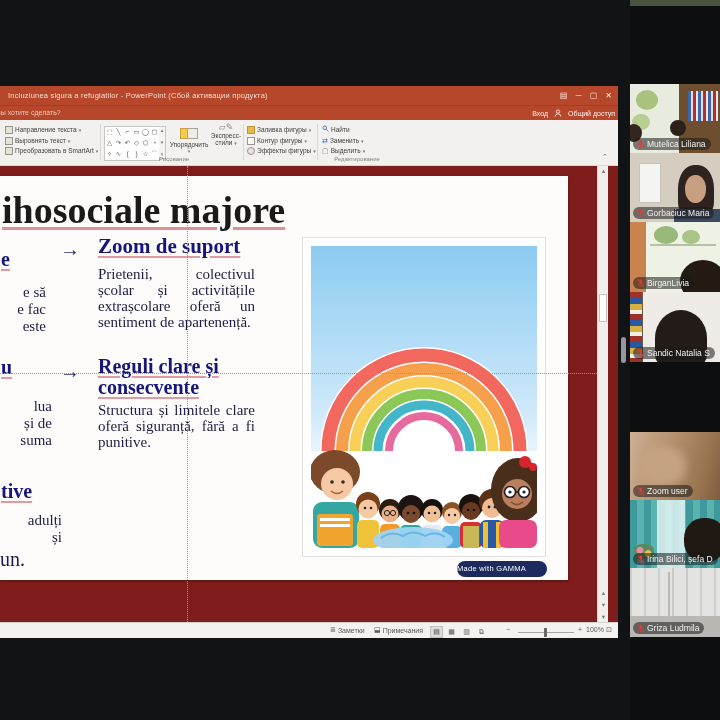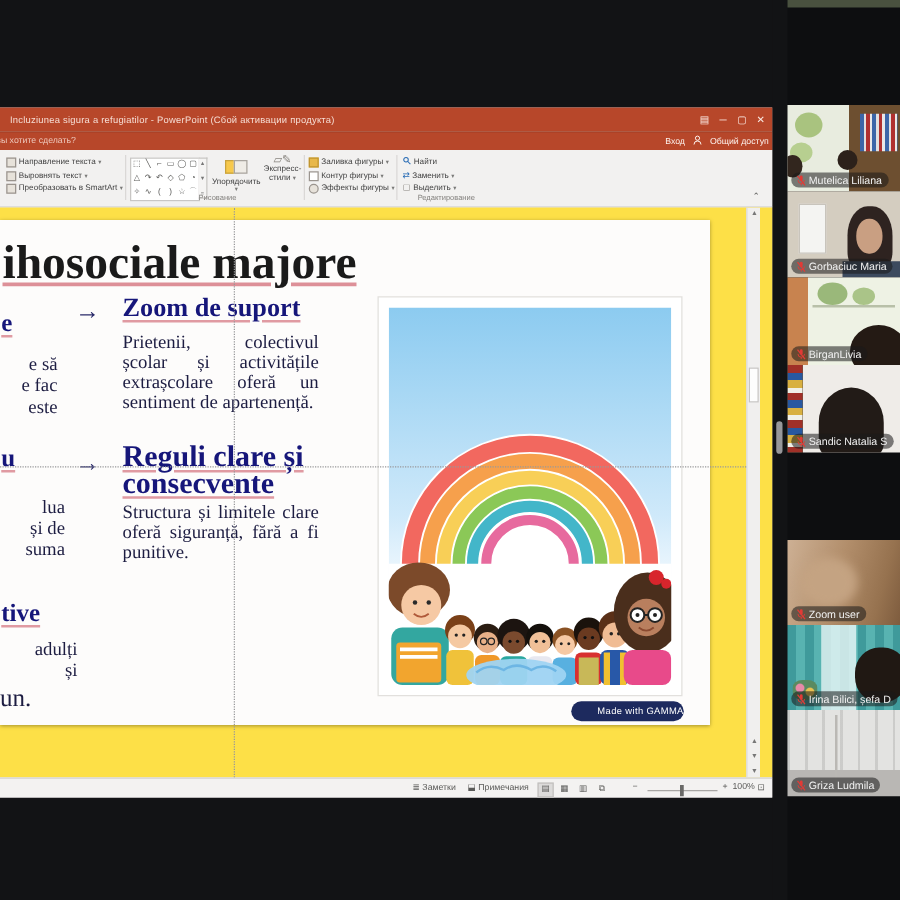--- a/index.html
+++ b/index.html
@@ -22,32 +22,32 @@
   .caret{font-size:5px;color:#7a7a78}
   .vsep{width:1px;background:#dad8d6;top:4px;height:36px}
   #shapegal{left:104px;top:6px;width:54px;height:33px;background:#fff;border:1px solid #c8c6c4;display:grid;grid-template-columns:repeat(6,1fr);grid-template-rows:repeat(3,1fr)}
   #shapegal span{font-size:6.5px;color:#5a5a58;text-align:center;line-height:10px}
   #galscroll{left:159px;top:6px;width:7px;height:33px;border:1px solid #c8c6c4;border-left:none;background:#f5f4f3;display:flex;flex-direction:column;justify-content:space-between;align-items:center;font-size:4.5px;color:#777;padding:1px 0;box-sizing:border-box}
   .bigbtn{top:4px;display:flex;flex-direction:column;align-items:center;font-size:6.5px;color:#3f3f3f;text-align:center;line-height:7.5px}
   .sq1{display:inline-block;width:9px;height:9px;background:#f7c94c;border:1px solid #c9a23c}
   .sq2{display:inline-block;width:9px;height:9px;background:#efece6;border:1px solid #a8a49e;margin-left:-4px;margin-top:4px}
   .grplbl{top:36px;font-size:6px;color:#84827f;text-align:center}
   
-  #workspace{left:0;top:80px;width:618px;height:456px;background:#fde047;overflow:hidden}
+  #workspace{left:0;top:80px;width:618px;height:456px;background:#7f1d1d;overflow:hidden}
   #slide{left:0;top:10px;width:568px;height:404px;background:#fdfcfb;box-shadow:0 1px 3px rgba(0,0,0,.35)}
   .serif{font-family:"Liberation Serif",serif}
   #slidetitle{left:2px;top:12px;font-size:38px;font-weight:700;color:#1a1a1a;white-space:nowrap;text-decoration:underline;text-decoration-color:#dd9098;text-decoration-thickness:3px;text-underline-offset:4px}
   .bluehead{font-weight:700;color:#16167a;text-decoration:underline;text-decoration-color:#e09aa2;text-decoration-thickness:2px;text-underline-offset:3px}
   .bodytxt{color:#1d1d42;font-size:15px;line-height:16px;text-align:justify}
   .fragcol{color:#1d1d42;font-size:15px;line-height:17px;text-align:right}
   .arrow{color:#2a2a6a;font-size:20px;font-family:"Liberation Serif",serif}
   .guide-v{border-left:1px dotted #98989a;width:0;z-index:6}
   .guide-h{border-top:1px dotted #98989a;height:0;z-index:6}
   #imgframe{left:303px;top:62px;width:242px;height:318px;background:#fff;box-shadow:0 0 0 1px #e2e0dd;padding:8px;box-sizing:border-box}
-  #gbadge{left:457px;top:385px;width:90px;height:16px;background:#1d2a5e;border-radius:9px;color:#fff;font-size:7.5px;line-height:16px;text-align:right;letter-spacing:.3px}
+  #gbadge{left:457px;top:385px;width:90px;height:16px;background:#1d2a5e;border-radius:9px;color:#fff;font-size:7.5px;line-height:16px;text-align:left;letter-spacing:.3px}
   
   #vscroll{left:597px;top:0;width:11px;height:456px;background:#f0efee;border-left:1px solid #dcdad8;box-sizing:border-box}
   #vthumb{left:1px;top:128px;width:8px;height:28px;background:#fdfdfd;border:1px solid #c6c4c2;box-sizing:border-box}
   .scglyph{width:11px;text-align:center;font-size:5.5px;color:#777;position:absolute}
   
   #statusbar{left:0;top:536px;width:618px;height:16px;background:#f3f2f1;border-top:1px solid #d4d2d0;box-sizing:border-box;font-size:7px;color:#5a5a58}
   .stitem{top:3px;display:flex;align-items:center;gap:2px;white-space:nowrap}
   .viewbtn{display:inline-block;width:13px;text-align:center;font-size:7px;line-height:10px;color:#5a5a58}
   .viewsel{background:#dcdbda;border:1px solid #c2c0be;box-sizing:border-box}
   #zoomtrack{top:9px;left:518px;width:56px;border-top:1px solid #a8a6a4}
@@ -226,21 +226,21 @@
         <div>adulți</div>
         <div>și</div>
       </div>
       <div class="a serif" style="left:0;top:372px;width:30px;font-size:20px;color:#1d1d42">un.</div>
 
       <div class="a arrow" style="left:60px;top:62px">→</div>
       <div class="a arrow" style="left:60px;top:184px">→</div>
 
       <div class="a serif bluehead" style="left:98px;top:58px;font-size:21px">Zoom de suport</div>
       <div class="a serif bodytxt" style="left:98px;top:90px;width:157px">Prietenii, colectivul școlar și activitățile extrașcolare oferă un sentiment de apartenență.</div>
-      <div class="a serif bluehead" style="left:98px;top:180px;font-size:24px;line-height:21px;width:164px">Reguli clare și consecvente</div>
+      <div class="a serif bluehead" style="left:98px;top:180px;font-size:20px;line-height:21px;width:164px">Reguli clare și consecvente</div>
       <div class="a serif bodytxt" style="left:98px;top:226px;width:157px">Structura și limitele clare oferă siguranță, fără a fi punitive.</div>
 
       <div id="imgframe" class="a">
         <svg width="226" height="302" viewBox="0 0 226 302">
           <defs>
             <linearGradient id="sky" x1="0" y1="0" x2="0" y2="1">
               <stop offset="0" stop-color="#8ccbf0"></stop>
                 <stop offset="0.55" stop-color="#cfe9fa"></stop>
                 <stop offset="0.8" stop-color="#ffffff"></stop>
             </linearGradient>

